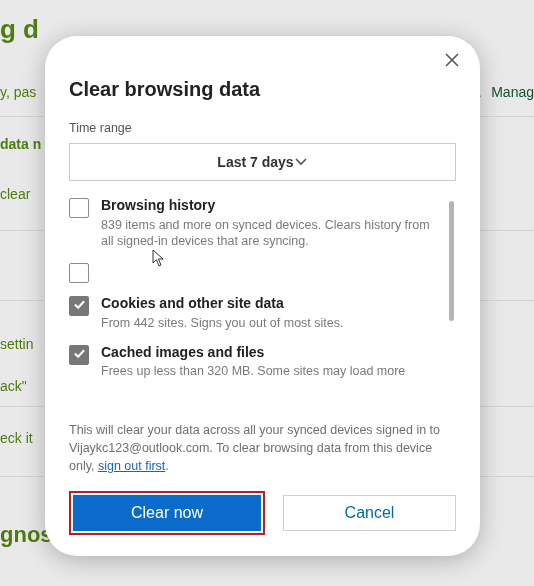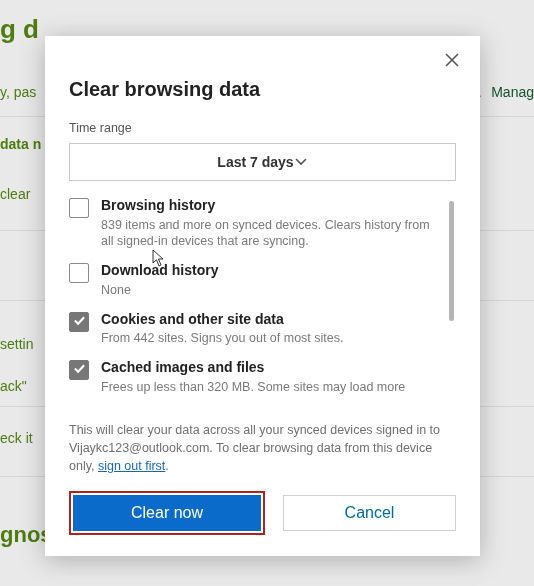--- a/index.html
+++ b/index.html
@@ -13,20 +13,21 @@
   .bg .link { color: #14532d; }
 
   
   .dialog {
     position: absolute;
     left: 45px; top: 36px;
     width: 435px; height: 520px;
     background: #ffffff;
     box-shadow: 0 4px 24px rgba(0,0,0,0.25);
     padding: 24px 24px 18px 24px;
+    border-radius: 32px;
   }
   .close {
     position: absolute; top: 16px; right: 18px;
     width: 20px; height: 20px; cursor: pointer;
     display: flex; align-items: center; justify-content: center;
     color: #555;
   }
   .close svg { width: 14px; height: 14px; }
   .dlg-title { font-size: 20px; font-weight: 600; color: #222; margin-top: 18px; margin-bottom: 20px; }
   .field-label { font-size: 12.5px; color: #555; margin-bottom: 8px; }
@@ -127,24 +128,20 @@
     <div class="opt">
       <div class="cb"></div>
       <div class="txt">
         <div class="ttl">Browsing history</div>
         <div class="sub">839 items and more on synced devices. Clears history from all signed-in devices that are syncing.</div>
       </div>
     </div>
 
     <div class="opt">
       <div class="cb"></div>
-      <div class="txt">
-        <div class="ttl">Download history</div>
-        <div class="sub">None</div>
-      </div>
     </div>
 
     <div class="opt">
       <div class="cb checked">
         <span><svg viewBox="0 0 14 14">
               <path d="M2 7 L5.5 10.5 L12 3.5" stroke="#fff" stroke-width="2.2" fill="none"></path>
             </svg></span>
       </div>
       <div class="txt">
         <div class="ttl">Cookies and other site data</div>

